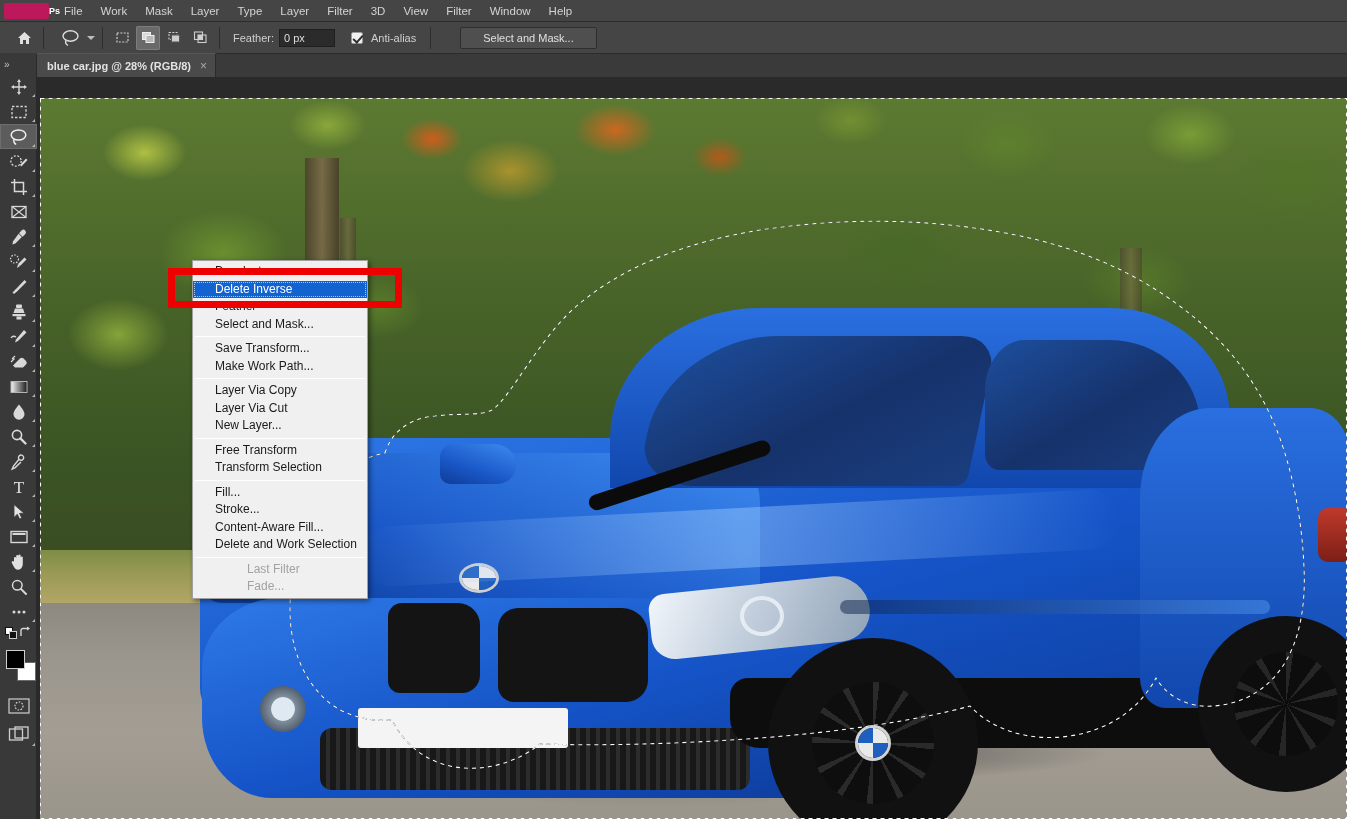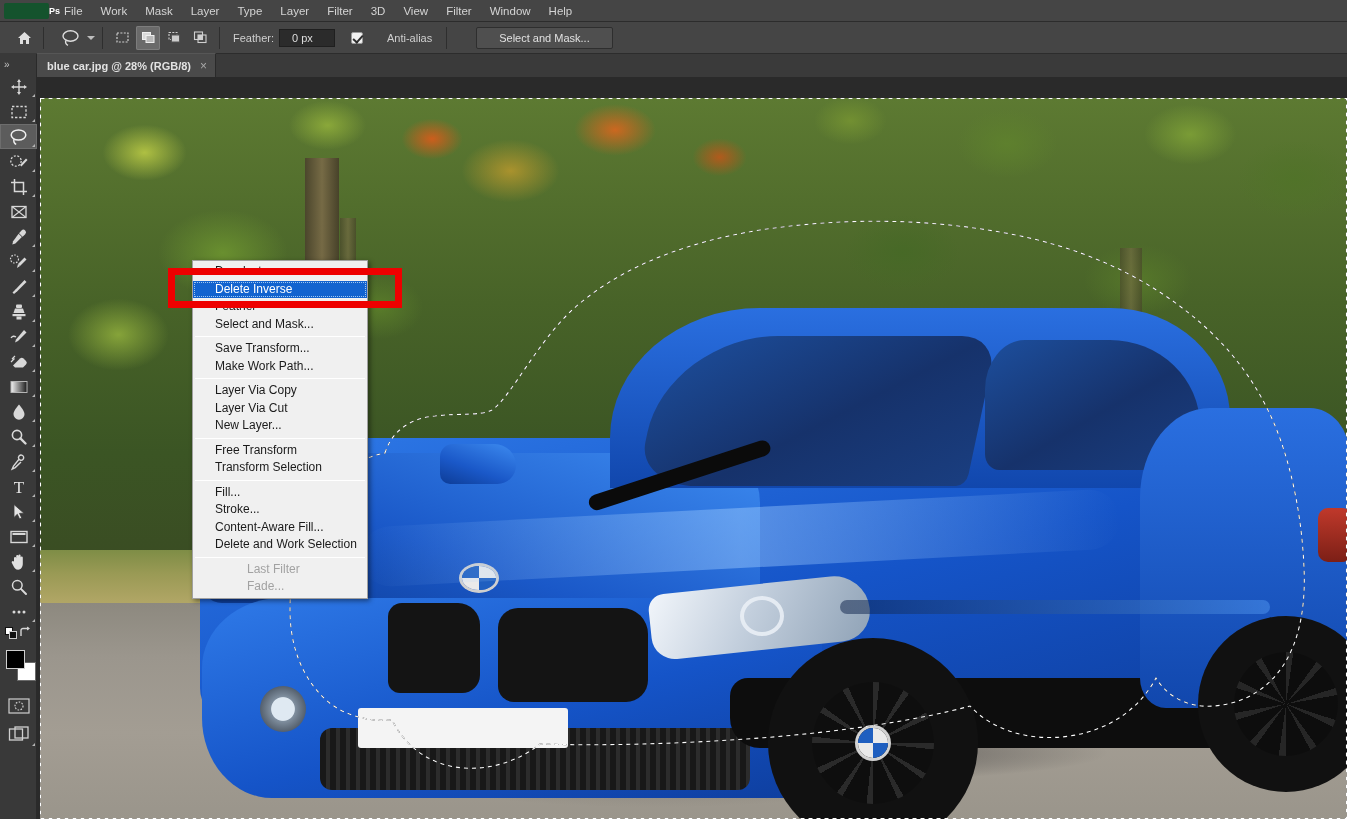--- a/index.html
+++ b/index.html
@@ -2,46 +2,46 @@
 <html><head>
 <meta charset="utf-8">
 <style>
   * { box-sizing: border-box; margin:0; padding:0; }
   html,body { width:1347px; height:819px; overflow:hidden; background:#333; }
   body { font-family:"Liberation Sans", sans-serif; font-size:11px; color:#c8c8c8; -webkit-font-smoothing:antialiased; }
 
   
   #menubar { position:absolute; left:0; top:0; width:1347px; height:22px; background:#454545;
              display:flex; align-items:center; border-bottom:1px solid #2c2c2c; }
-  #app-logo { width:18px; height:16px; margin-left:4px; margin-right:6px; background:#14532d;
+  #app-logo { width:18px; height:16px; margin-left:4px; margin-right:6px; background:#be185d;
               border-radius:2px; color:#fff; font-size:9px; font-weight:bold; line-height:16px; text-align:center;padding-left:45px; }
   .menu-item { padding:0 9px; height:22px; line-height:22px; font-size:11.5px; color:#d4d4d4; cursor:default; }
 
   
   #optionsbar { position:absolute; left:0; top:22px; width:1347px; height:32px; background:#454545;
                 display:flex; align-items:center; border-bottom:1px solid #2c2c2c; }
   .ob-sep { width:1px; height:22px; background:#2e2e2e; margin:0 7px; }
   .ob-btn { width:24px; height:24px; display:flex; align-items:center; justify-content:center;
             border-radius:2px; cursor:default; }
   .ob-btn.active { background:#6a6a6a; box-shadow:inset 0 0 0 1px #7d7d7d; }
   #home-btn { margin-left:12px; }
   #tool-preset { display:flex; align-items:center; margin-left:6px; }
   #tool-preset .tp-icon { width:28px; height:24px; display:flex; align-items:center; justify-content:center; }
   .caret { width:0;height:0;border-left:4px solid transparent;border-right:4px solid transparent;
            border-top:4px solid #bdbdbd; margin-left:2px; }
   .modebtns { display:flex; gap:2px; }
   #feather-label { margin-left:6px; font-size:11px; color:#cfcfcf; }
   #feather-input { width:56px; height:18px; background:#2b2b2b; border:1px solid #1f1f1f; color:#ddd;
-                   font-size:11px; line-height:16px; padding:0 12px; margin-left:5px; font-family:inherit; }
+                   font-size:11px; line-height:16px; padding:0 4px; margin-left:5px; font-family:inherit; }
   #aa-wrap { display:flex; align-items:center; margin-left:16px; }
   #aa-box { width:12px; height:12px; background:#f1f1f1; border:1px solid #9a9a9a; border-radius:2px;
             position:relative; }
   #aa-box:after { content:""; position:absolute; left:3px; top:0px; width:4px; height:8px;
                   border:solid #2e2e2e; border-width:0 2px 2px 0; transform:rotate(42deg); }
-  #aa-label { margin-left:24px; font-size:11px; color:#cfcfcf; }
+  #aa-label { margin-left:8px; font-size:11px; color:#cfcfcf; }
   #select-mask-btn { margin-left:22px; height:22px; padding:0 22px; background:#4f4f4f;
                      border:1px solid #2e2e2e; border-radius:2px; color:#e0e0e0; font-size:11px;
                      line-height:20px; cursor:default; }
 
   
   #tabbar { position:absolute; left:0; top:54px; width:1347px; height:24px; background:#3a3a3a;
             border-bottom:1px solid #2a2a2a; display:flex; align-items:flex-end; }
   #tab-spacer { width:37px; height:24px; background:#393939; }
   #doc-tab { height:24px; background:#4a4a4a; display:flex; align-items:center; padding:0 8px 0 10px;
              border-right:1px solid #2a2a2a; border-top:1px solid #565656; }

